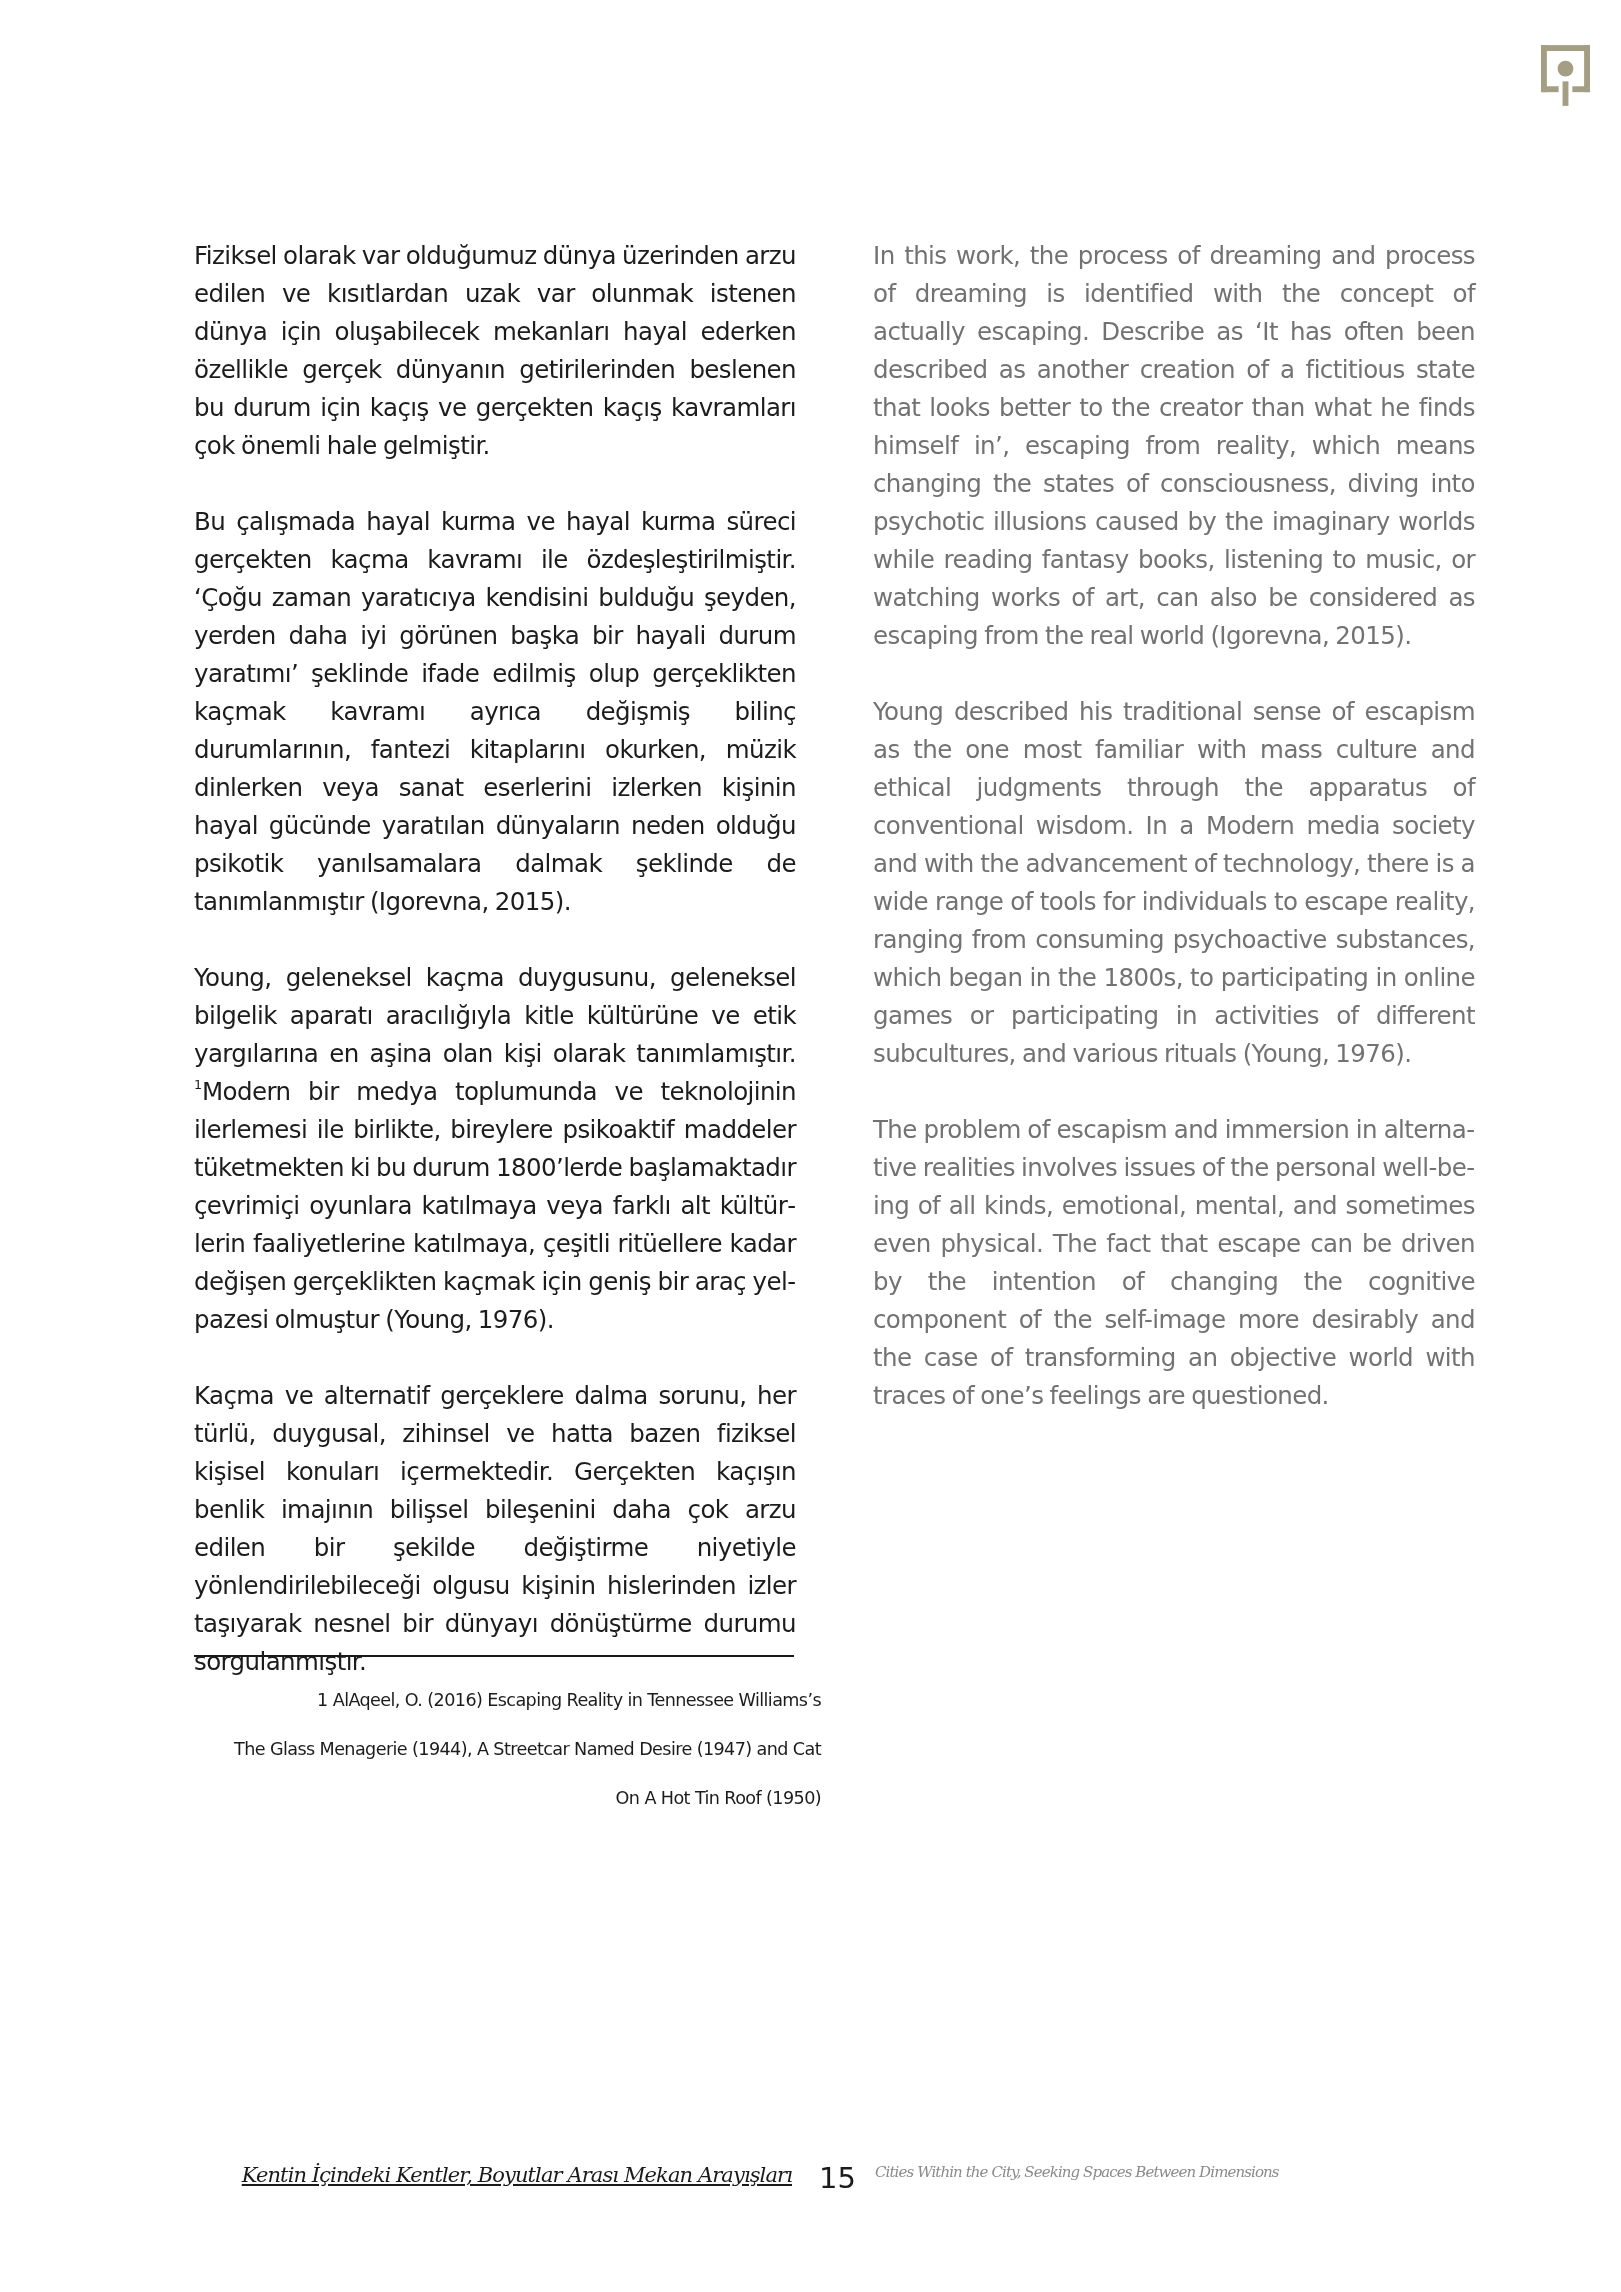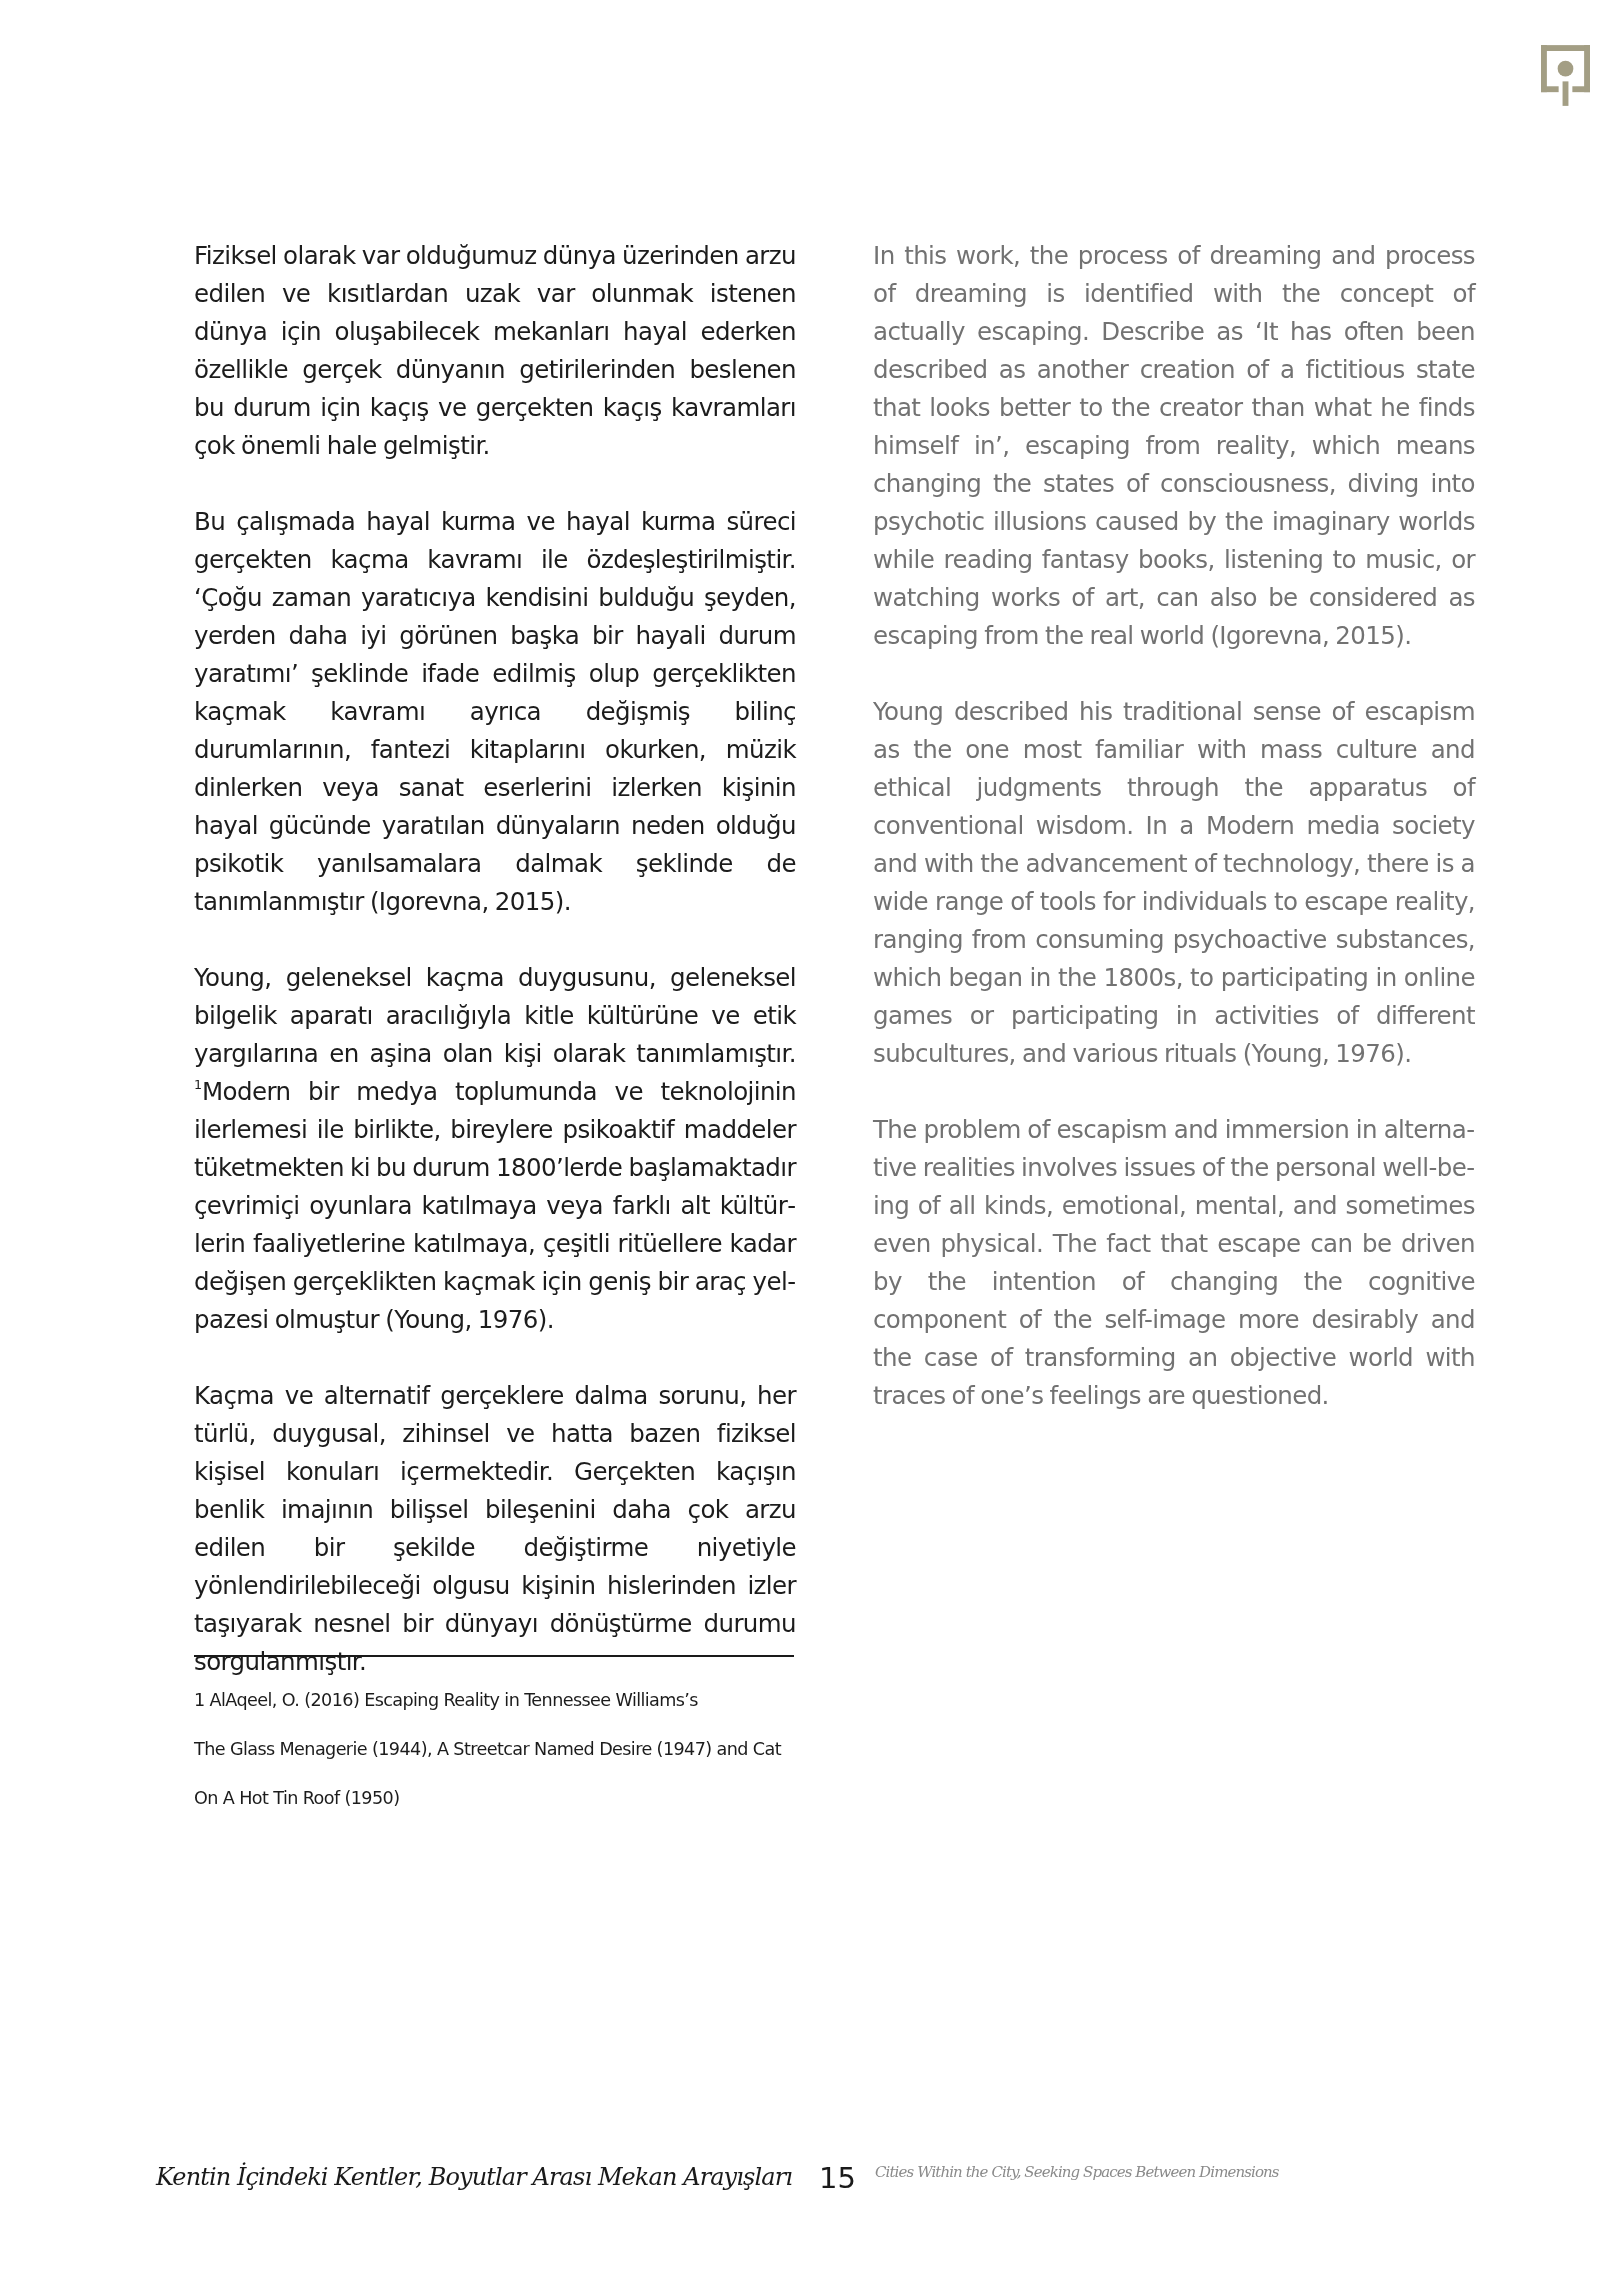--- a/index.html
+++ b/index.html
@@ -63,40 +63,42 @@
     .footnotes {
       position: absolute;
       left: 194px;
       top: 1676px;
       width: 627px;
       font-family: "DejaVu Sans", sans-serif;
       font-size: 17.6px;
       line-height: 49px;
       color: #1c1c1c;
       letter-spacing: -0.6px;
+      text-align: right;
     }
     .footnotes div { white-space: nowrap; }
     .footer {
       position: absolute;
       top: 2161px;
       left: 0;
       width: 1621px;
       height: 39px;
       font-size: 20.6px;
     }
     .footer .left-title {
       position: absolute;
       right: calc(1621px - 792px);
       top: 2px;
       font-family: "DejaVu Serif", serif;
       font-style: italic;
       color: #1a1a1a;
       white-space: nowrap;
       letter-spacing: -0.9px;
-      font-size: 24px;
+      font-size: 21px;
+      text-decoration: underline;
     }
     .footer .page-number {
       position: absolute;
       left: 819px;
       top: 0;
       font-family: "DejaVu Sans", sans-serif;
       color: #1a1a1a;
       font-size: 29px;
     }
     .footer .right-title {

